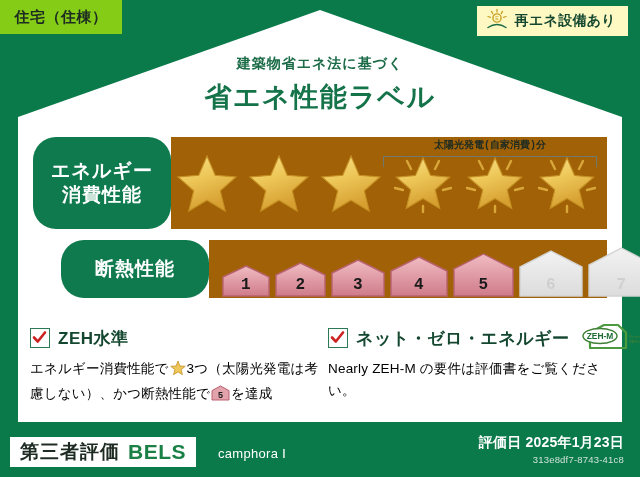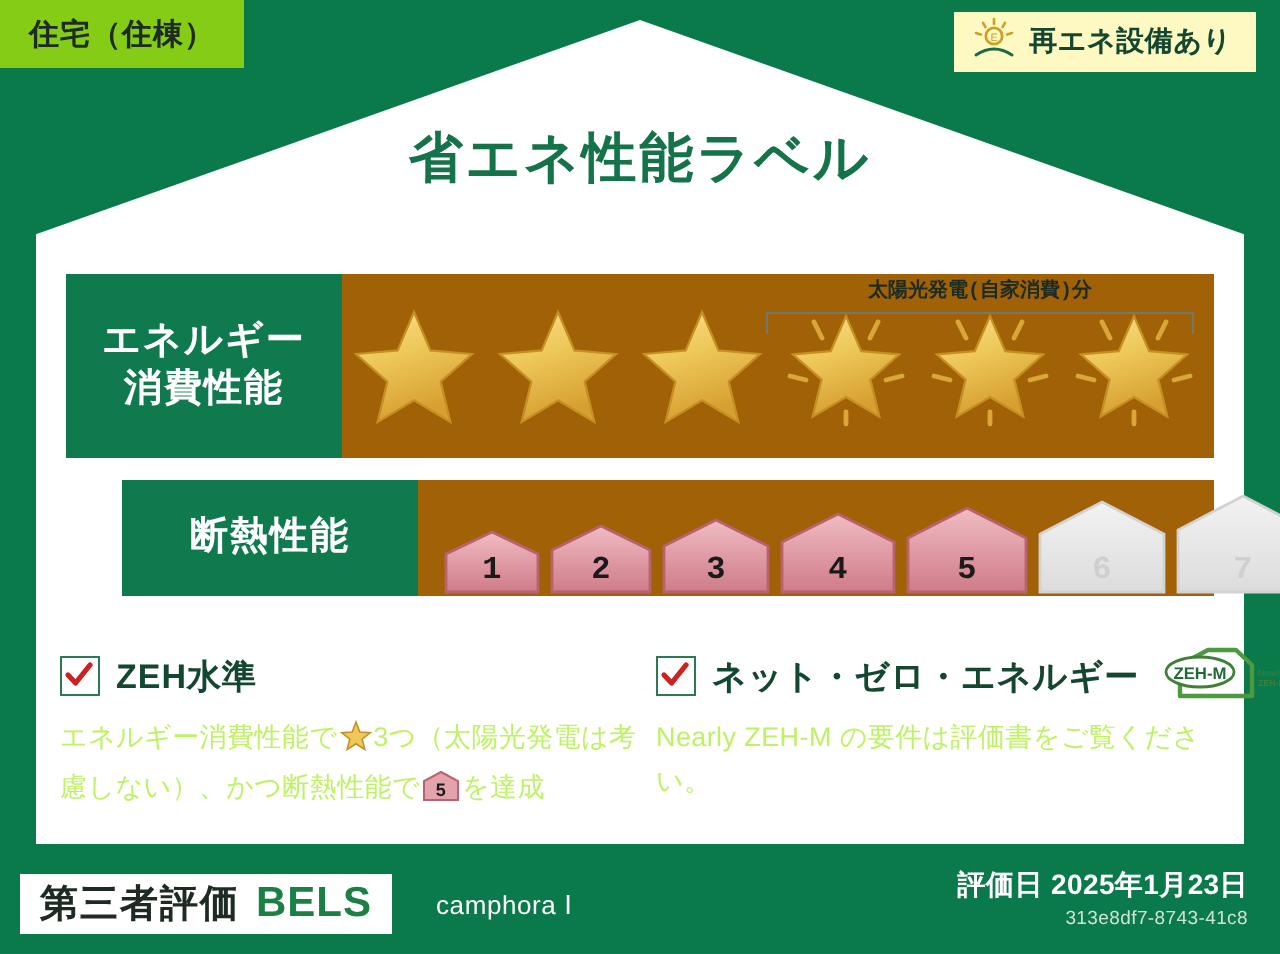--- a/index.html
+++ b/index.html
@@ -103,20 +103,21 @@
   .metric-label {
     background: #0f7a4e;
     color: #ffffff;
     display: flex;
     flex-direction: column;
     align-items: center;
     justify-content: center;
     font-weight: bold;
     letter-spacing: 1px;
     box-sizing: border-box;
+    border-radius: 23px;
   }
   .metric-label span { display: block; line-height: 1.25; }
   .metric-body {
     background: #a16207;
     position: relative;
     box-sizing: border-box;
     font-family: Liberation Mono, monospace;
   }
 
   
@@ -236,21 +237,21 @@
     font-weight: bold;
     color: #14472f;
     letter-spacing: 0.5px;
     white-space: nowrap;
   }
   .zeh-logo { margin-left: 2px; flex: 0 0 auto; }
   .zeh-desc {
     margin-top: 7px;
     font-size: 13.5px;
     line-height: 1.65;
-    color: #bef264;
+    color: #000000;
     letter-spacing: 0.2px;
   }
   .inline-icon {
     display: inline-block;
     vertical-align: -3px;
     margin: 0 1px;
   }
 
   
   .footer-bels {
@@ -329,20 +330,21 @@
         </g>
         <circle cx="12" cy="10" r="4.1" fill="none" stroke="#c9a227" stroke-width="1.4"></circle>
         <text x="12" y="12.4" font-size="5.4" font-family="'Liberation Sans',sans-serif" fill="#c9a227" text-anchor="middle">E</text>
         <path d="M3 19.5 Q12 13.5 21 19.5" fill="none" stroke="#1b6b47" stroke-width="1.5" stroke-linecap="round"></path>
       </svg>
     </span>
     <span class="renew-badge-label">再エネ設備あり</span>
   </div>
 
   <div class="title-block">
+    <div class="title-sub">建築物省エネ法に基づく</div>
     <div class="title-main">省エネ性能ラベル</div>
   </div>
 
   <div class="metric-row" id="row-energy">
     <div class="metric-label">
       <span>エネルギー</span>
       <span>消費性能</span>
     </div>
     <div class="metric-body">
       <div class="star-track">

